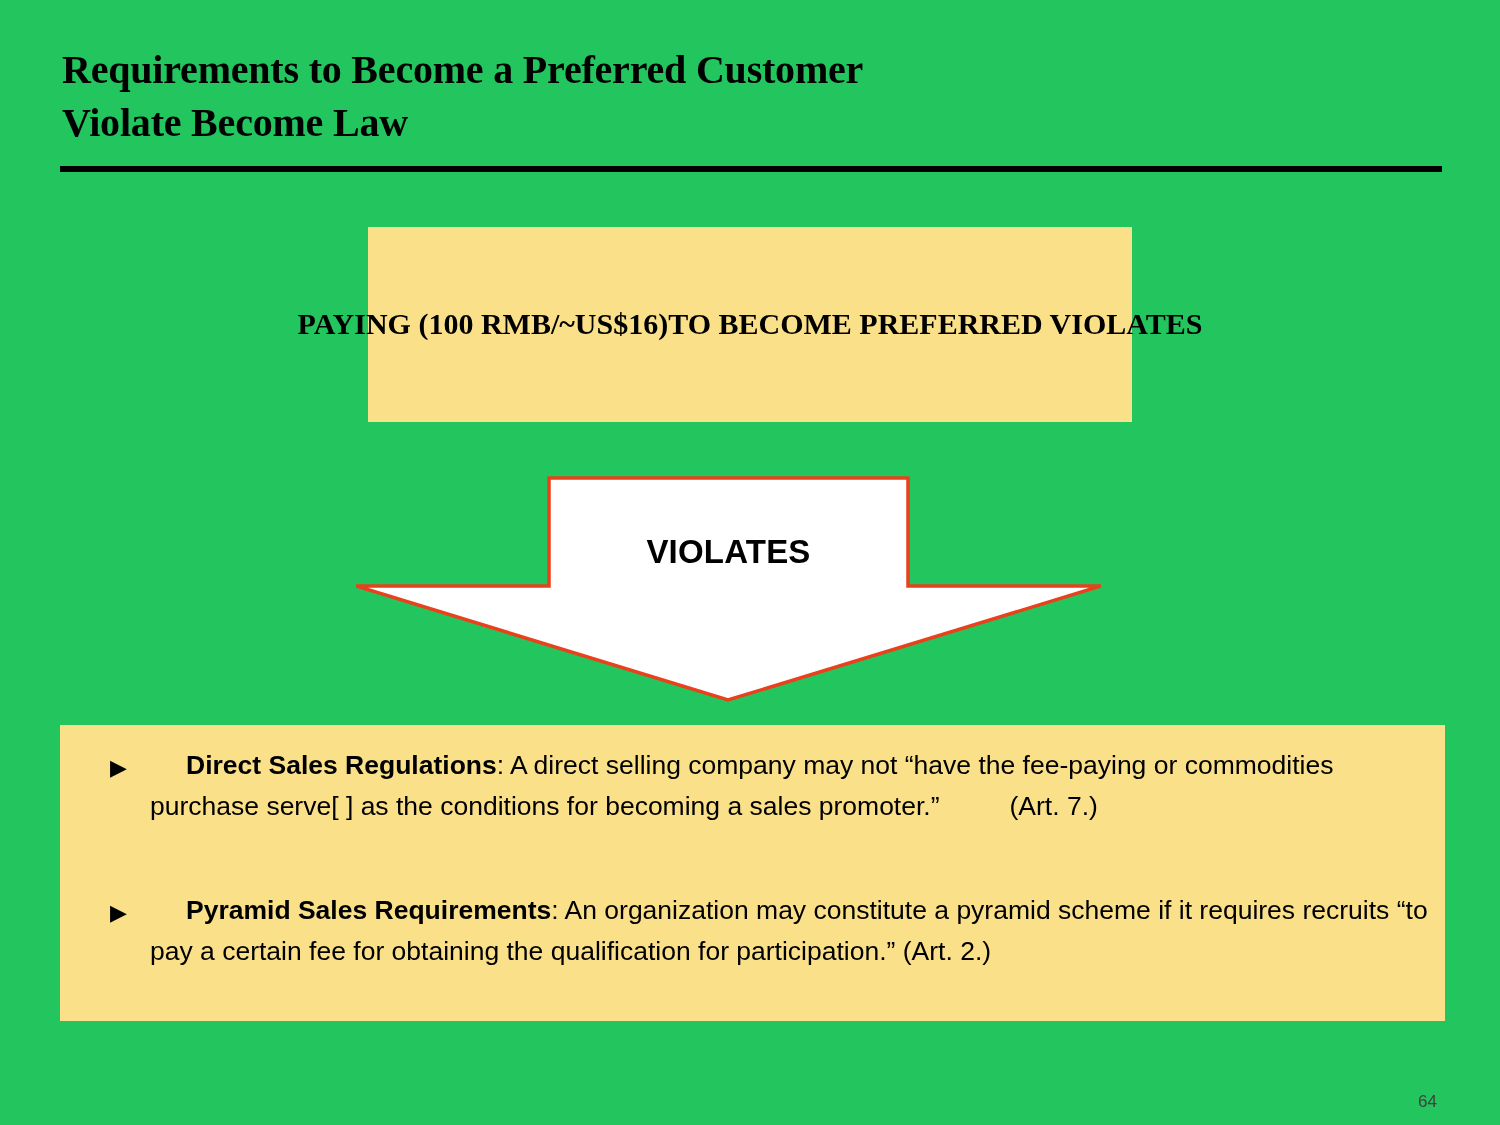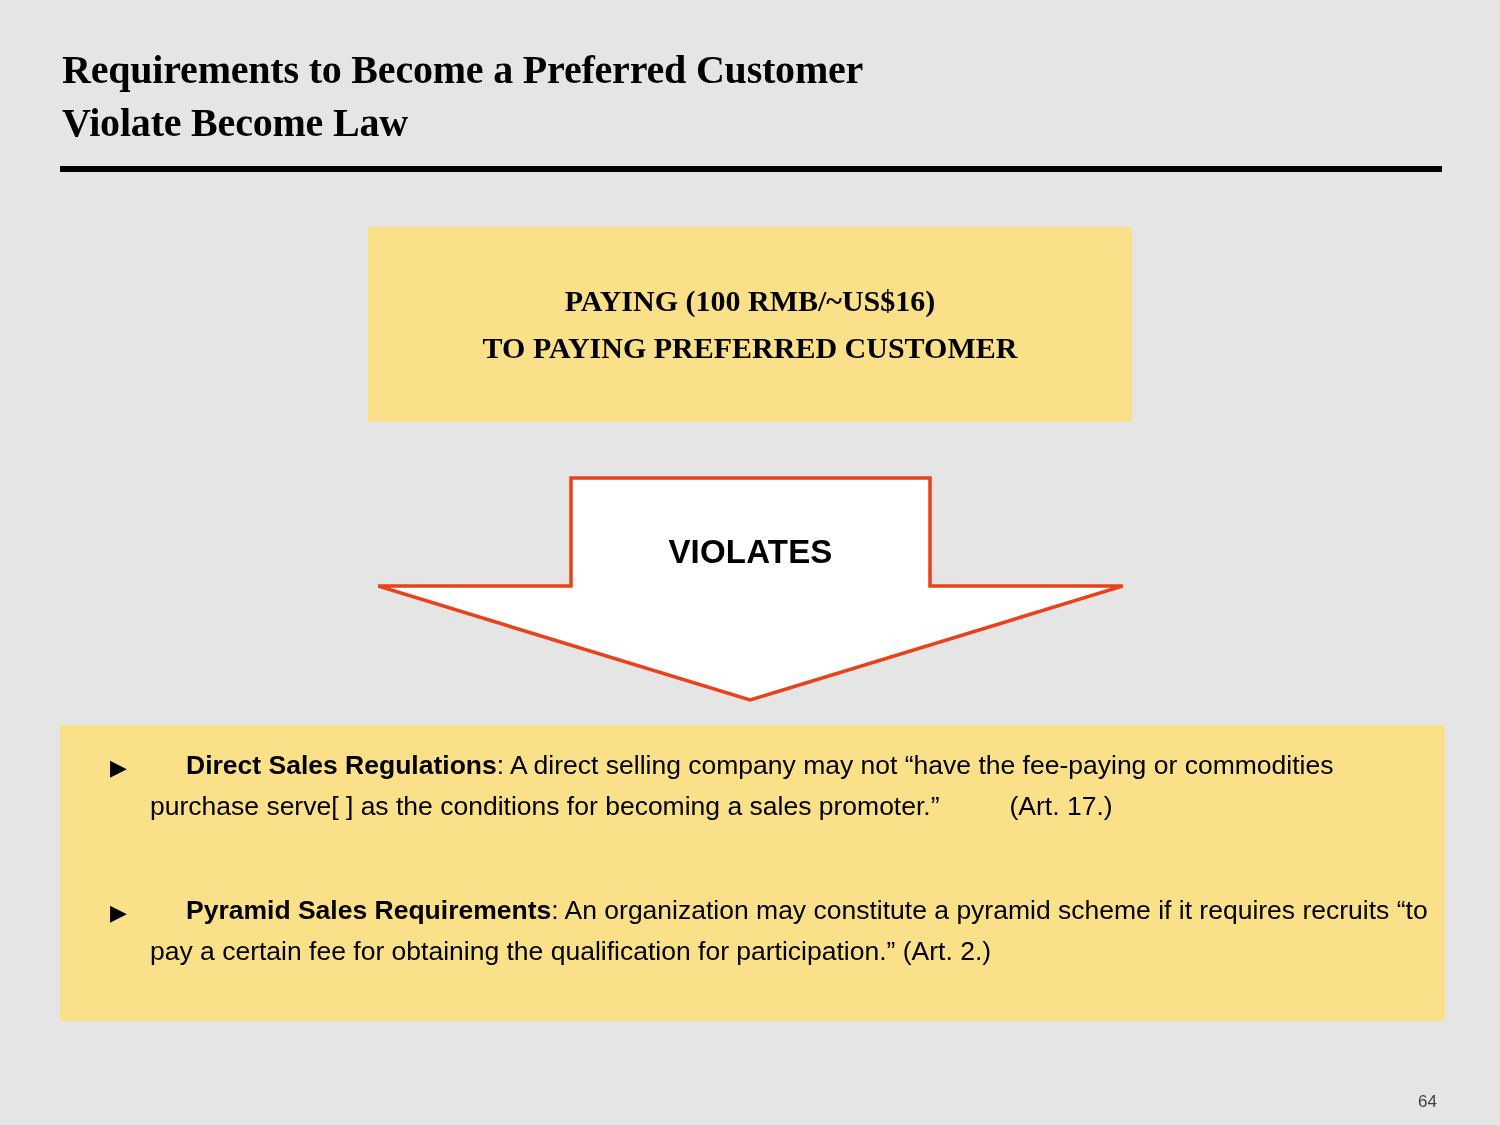--- a/index.html
+++ b/index.html
@@ -12,21 +12,21 @@
     height: 1125px;
     font-family: "Liberation Serif", serif;
     color: #000000;
     position: relative;
     overflow: hidden;
   }
 
   .slide {
     position: absolute;
     inset: 0;
-    background: #e5e5e5;
+    background: #22c55e;
   }
 
   
   .title-block {
     position: absolute;
     left: 62px;
     top: 44px;
     width: 1380px;
   }
   .title-line {
@@ -49,38 +49,37 @@
 
   
   .top-box {
     position: absolute;
     left: 368px;
     top: 227px;
     width: 764px;
     height: 195px;
     background: #fbe08a;
     display: flex;
-    flex-direction: column;
     align-items: center;
     justify-content: center;
   }
   .top-box-line {
     font-family: "Liberation Serif", serif;
     font-weight: bold;
     font-size: 30px;
     line-height: 1.55;
     color: #000000;
     text-align: center;
     white-space: nowrap;
   }
 
   
   .arrow-wrap {
     position: absolute;
-    left: 378px;
+    left: 356px;
     top: 468px;
     width: 745px;
     height: 240px;
   }
   .arrow-wrap svg {
     display: block;
   }
   .arrow-label {
     position: absolute;
     left: 0;
@@ -159,37 +158,37 @@
 <div class="slide">
 
   <div class="title-block">
     <div class="title-line">Requirements to Become a Preferred Customer</div>
     <div class="title-line">Violate Become Law</div>
   </div>
   <div class="title-rule"></div>
 
   <div class="top-box">
     <div class="top-box-line">PAYING (100 RMB/~US$16)</div>
-    <div class="top-box-line">TO PAYING PREFERRED CUSTOMER</div>
+    <div class="top-box-line">TO BECOME PREFERRED VIOLATES</div>
   </div>
 
   <div class="arrow-wrap">
     <svg width="745" height="240" viewBox="0 0 745 240" xmlns="http://www.w3.org/2000/svg">
       <polygon points="193,10 552,10 552,118 745,118 372,232 0,118 193,118" fill="#FFFFFF" stroke="#E8411B" stroke-width="3.5" stroke-linejoin="miter"></polygon>
     </svg>
     <div class="arrow-label">
       <span>VIOLATES</span>
     </div>
   </div>
 
   <div class="bottom-box">
 
     <div class="bullet-row b0">
       <div class="bullet-marker">▶</div>
-      <div class="bullet-text"><b>Direct Sales Regulations</b><span>:  A direct selling company may not “have the fee-paying or commodities purchase serve[ ] as the conditions for becoming a sales promoter.”</span><span class="gap-sp"></span><span>(Art. 17.)</span></div>
+      <div class="bullet-text"><b>Direct Sales Regulations</b><span>:  A direct selling company may not “have the fee-paying or commodities purchase serve[ ] as the conditions for becoming a sales promoter.”</span><span class="gap-sp"></span><span>(Art. 7.)</span></div>
     </div>
 
     <div class="bullet-row b1">
       <div class="bullet-marker">▶</div>
       <div class="bullet-text"><b>Pyramid Sales Requirements</b><span>:  An organization may constitute a pyramid scheme if it requires recruits “to pay a certain fee for obtaining the qualification for participation.”  (Art. 2.)</span></div>
     </div>
 
   </div>
 
   <div class="page-num">64</div>

